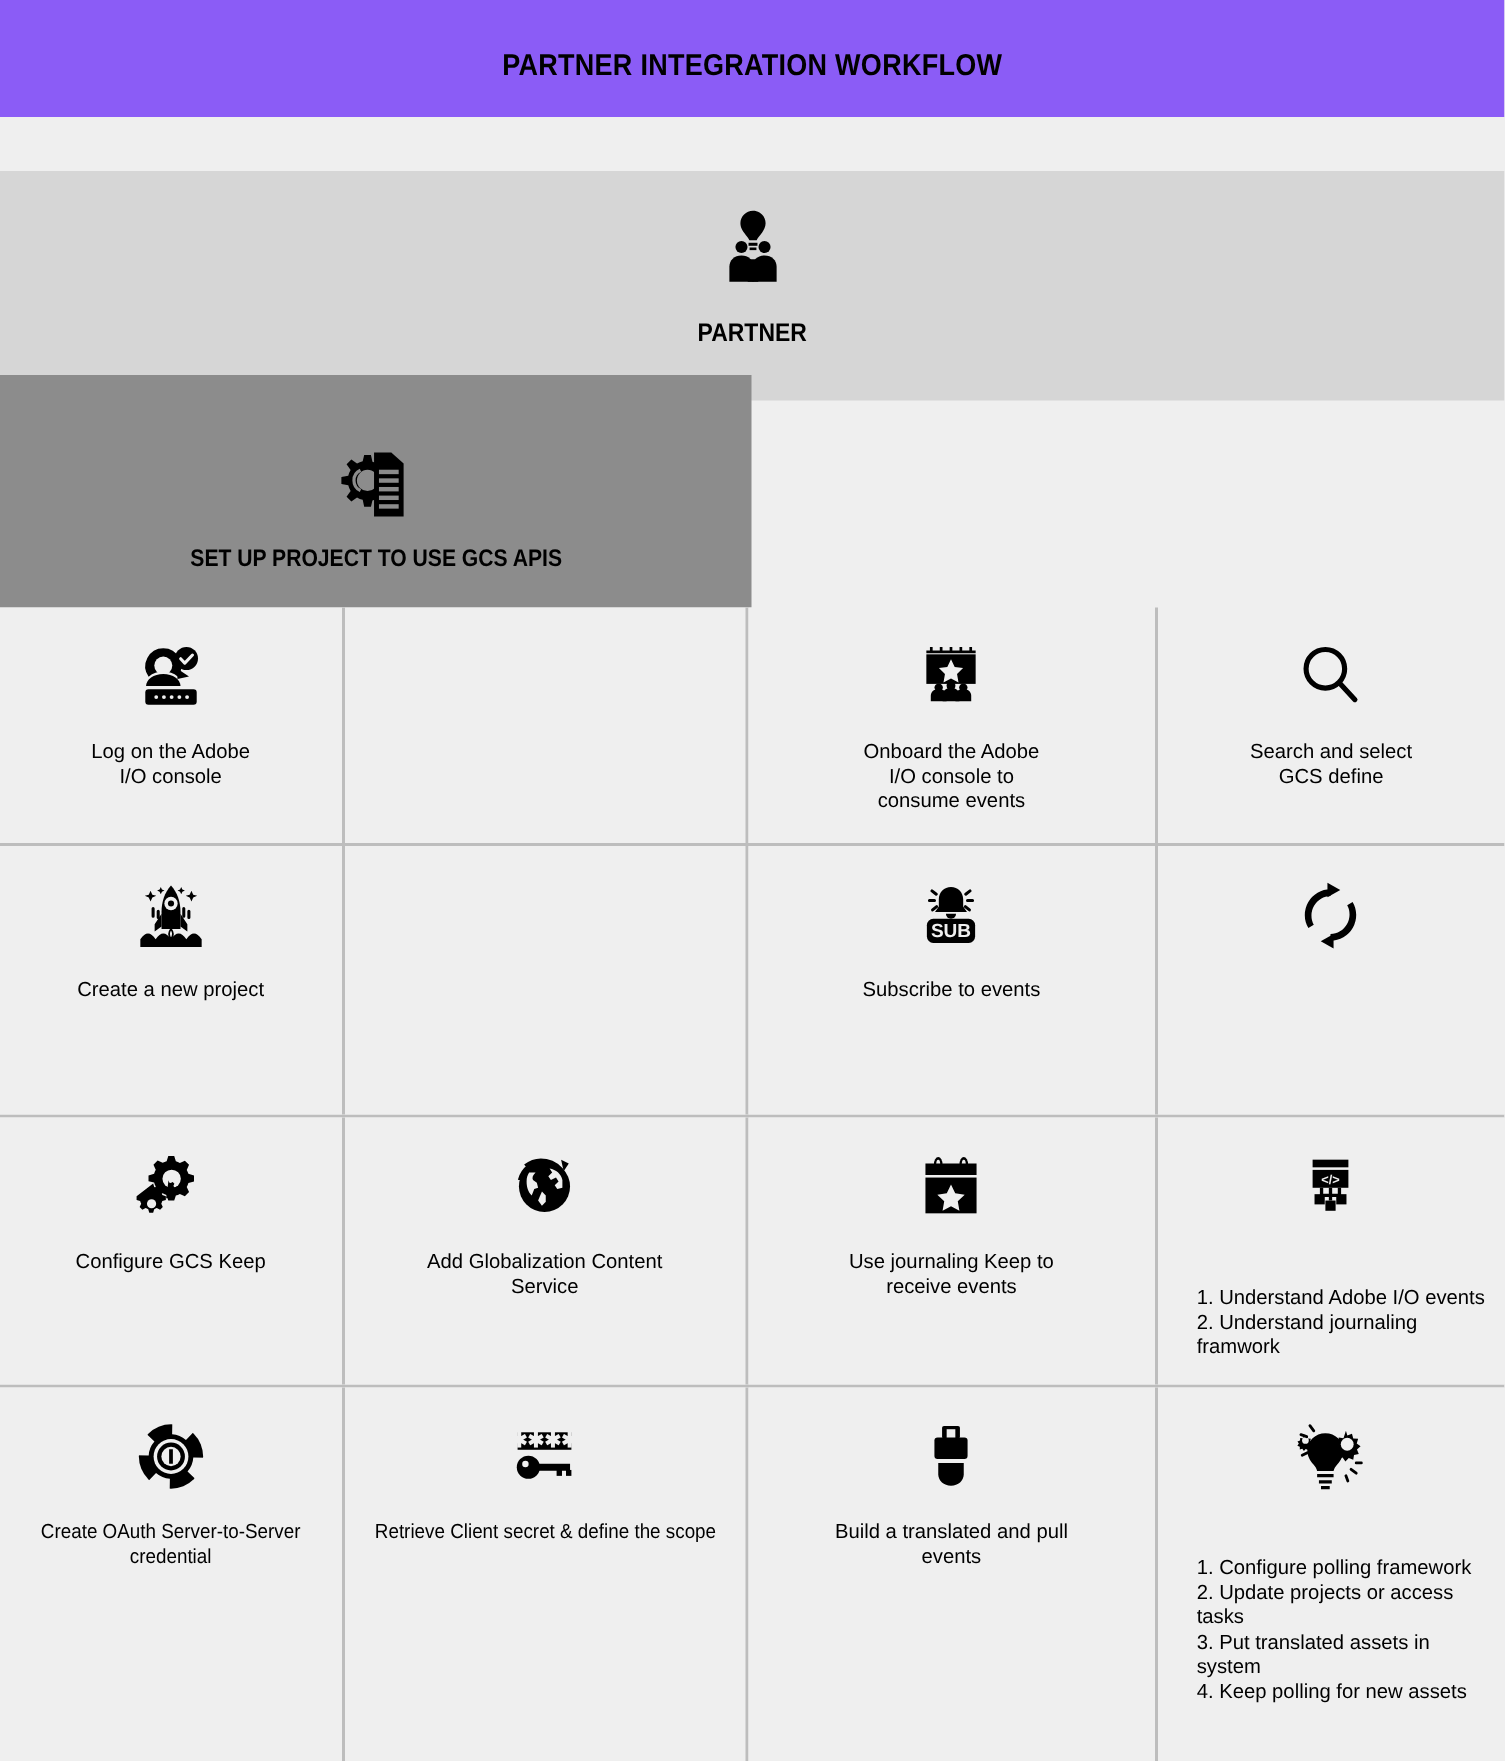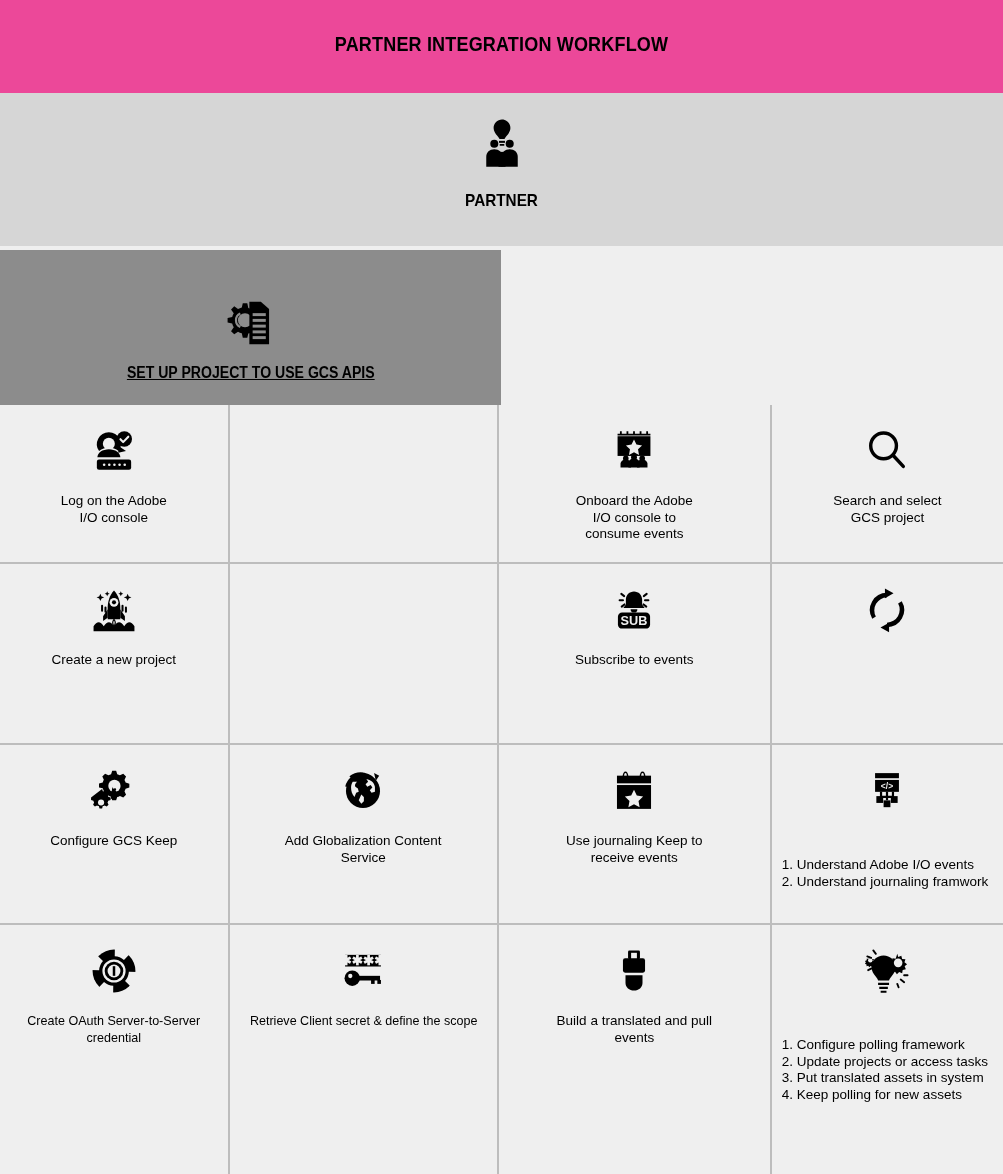--- a/index.html
+++ b/index.html
@@ -8,55 +8,55 @@
     width:1003px;height:1174px;
     background:#efefef;
     font-family:"Liberation Sans","DejaVu Sans",sans-serif;
     color:#000;
     overflow:hidden;
   }
   .page{position:relative;width:1003px;height:1174px;}
 
   
   .title-band{
-    position:absolute;left:0;top:0;width:1003px;height:93px;
-    background:#ec4899;
+    position:absolute;left:0;top:0;width:1003px;height:78px;
+    background:#8b5cf6;
   }
   .title-text{
     position:absolute;left:0;top:33px;width:1003px;
     text-align:center;
     font-size:20px;font-weight:bold;
     letter-spacing:.2px;
     transform:scaleX(.9);
     transform-origin:center top;
   }
 
   
   .partner-band{
-    position:absolute;left:0;top:93px;width:1003px;height:153px;
+    position:absolute;left:0;top:114px;width:1003px;height:153px;
     background:#d6d6d6;
   }
   .partner-icon{
     position:absolute;left:0;top:22px;width:1003px;height:58px;
     display:flex;align-items:center;justify-content:center;
   }
   .partner-label{
     position:absolute;left:0;top:98px;width:1003px;
     text-align:center;font-size:17px;font-weight:bold;
     transform:scaleX(.9);transform-origin:center top;
   }
 
   
   .sections{
     position:absolute;left:0;top:250px;width:1003px;height:155px;
     display:flex;
   }
   .section{
     position:relative;height:155px;
-    display:flex;flex-direction:column;align-items:center;text-decoration:underline;
+    display:flex;flex-direction:column;align-items:center;
   }
   .section.left{width:501px;background:#8c8c8c;}
   .section.right{width:502px;background:#7f7f7f;}
   .section-icon{
     height:62px;margin-top:34px;
     display:flex;align-items:flex-end;justify-content:center;
   }
   .section-label{
     margin-top:18px;
     font-size:16px;font-weight:bold;text-align:center;
@@ -103,21 +103,21 @@
     white-space:pre-line;
     padding:0 4px;
     box-sizing:border-box;
   }
   .cell-text.narrow{
     transform:scaleX(.93);
     font-size:13.5px;
   }
   .cell-text.list{
     text-align:left;
-    padding-left:10px;
+    padding-left:26px;
     white-space:pre-line;
     margin-top:36px;
   }
 
   svg{display:block;}
 </style>
 </head>
 <body>
 
 <div class="page">
@@ -221,21 +221,21 @@
       </div>
 
       <div class="cell c4">
         <div class="cell-icon">
           <svg width="48" height="48" viewBox="0 0 56 56" fill="none" stroke="#000">
             <circle cx="24" cy="22" r="15" stroke-width="4"></circle>
             <path d="M35 33l12 13" stroke-width="4" stroke-linecap="round"></path>
           </svg>
         </div>
         <div class="cell-text">Search and select
-GCS project</div>
+GCS define</div>
       </div>
     </div>
 
     <div class="grow r2">
 
       <div class="cell c1">
         <div class="cell-icon">
           <svg width="48" height="46" viewBox="0 0 56 54" fill="#000">
             <path d="M28 4c-5 5.5-7.4 12.8-7.4 20.4V38h14.8V24.4C35.4 16.8 33 9.5 28 4z"></path>
             <circle cx="28" cy="18" r="5.2" fill="#efefef"></circle>

